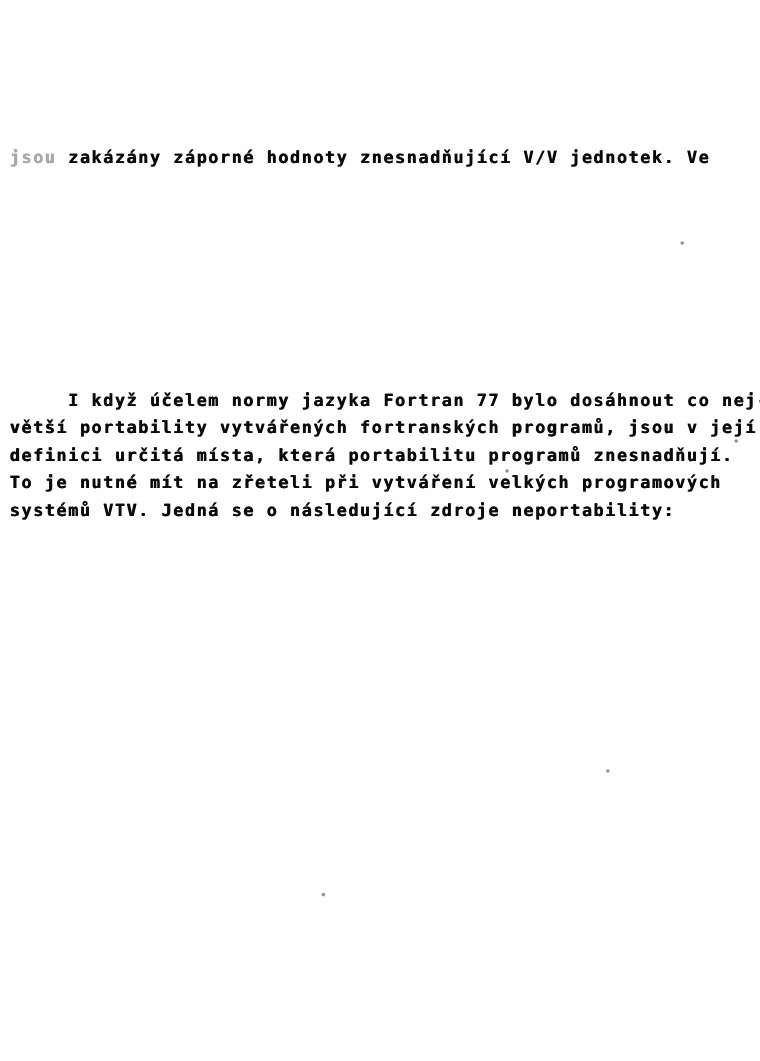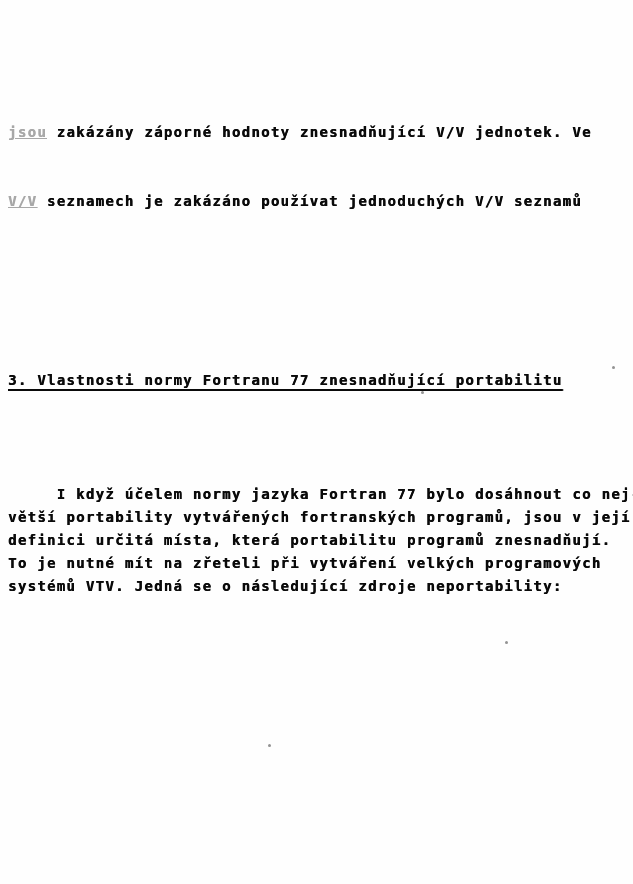--- a/index.html
+++ b/index.html
@@ -29,21 +29,20 @@
     margin: 0 0 18px 0;
   }
   .para-intro {
     margin: 0 0 16px 0;
   }
   .line {
     height: 23px;
   }
   .faded {
     opacity: 0.35;
-    text-decoration: underline;
   }
   .heading {
     font-size: 14px;
     font-weight: bold;
     margin: 0 0 22px 0;
     line-height: 23px;
     text-decoration: underline;
     text-decoration-thickness: 2px;
     text-underline-offset: 4px;
   }
@@ -56,25 +55,23 @@
     opacity: 0.55;
   }
 </style>
 </head>
 <body style="background: rgb(254, 254, 254);">
 
 <div class="page" style="color: rgb(10, 10, 10);">
 
   <div class="para">
     <div class="line"><span class="faded">jsou</span><span> zakázány záporné hodnoty znesnadňující V/V jednotek. Ve</span></div>
-    <div class="line"><span class="faded">V/V</span><span> seznamech je zakázáno používat jednoduchých V/V seznamů</span></div>
   </div>
 
 
-  <div class="heading">3. Vlastnosti normy Fortranu 77 znesnadňující portabilitu</div>
 
   <div class="para para-intro">     I když účelem normy jazyka Fortran 77 bylo dosáhnout co nej-
 větší portability vytvářených fortranských programů, jsou v její
 definici určitá místa, která portabilitu programů znesnadňují.
 To je nutné mít na zřeteli při vytváření velkých programových
 systémů VTV. Jedná se o následující zdroje neportability:</div>
 
   
   
   

